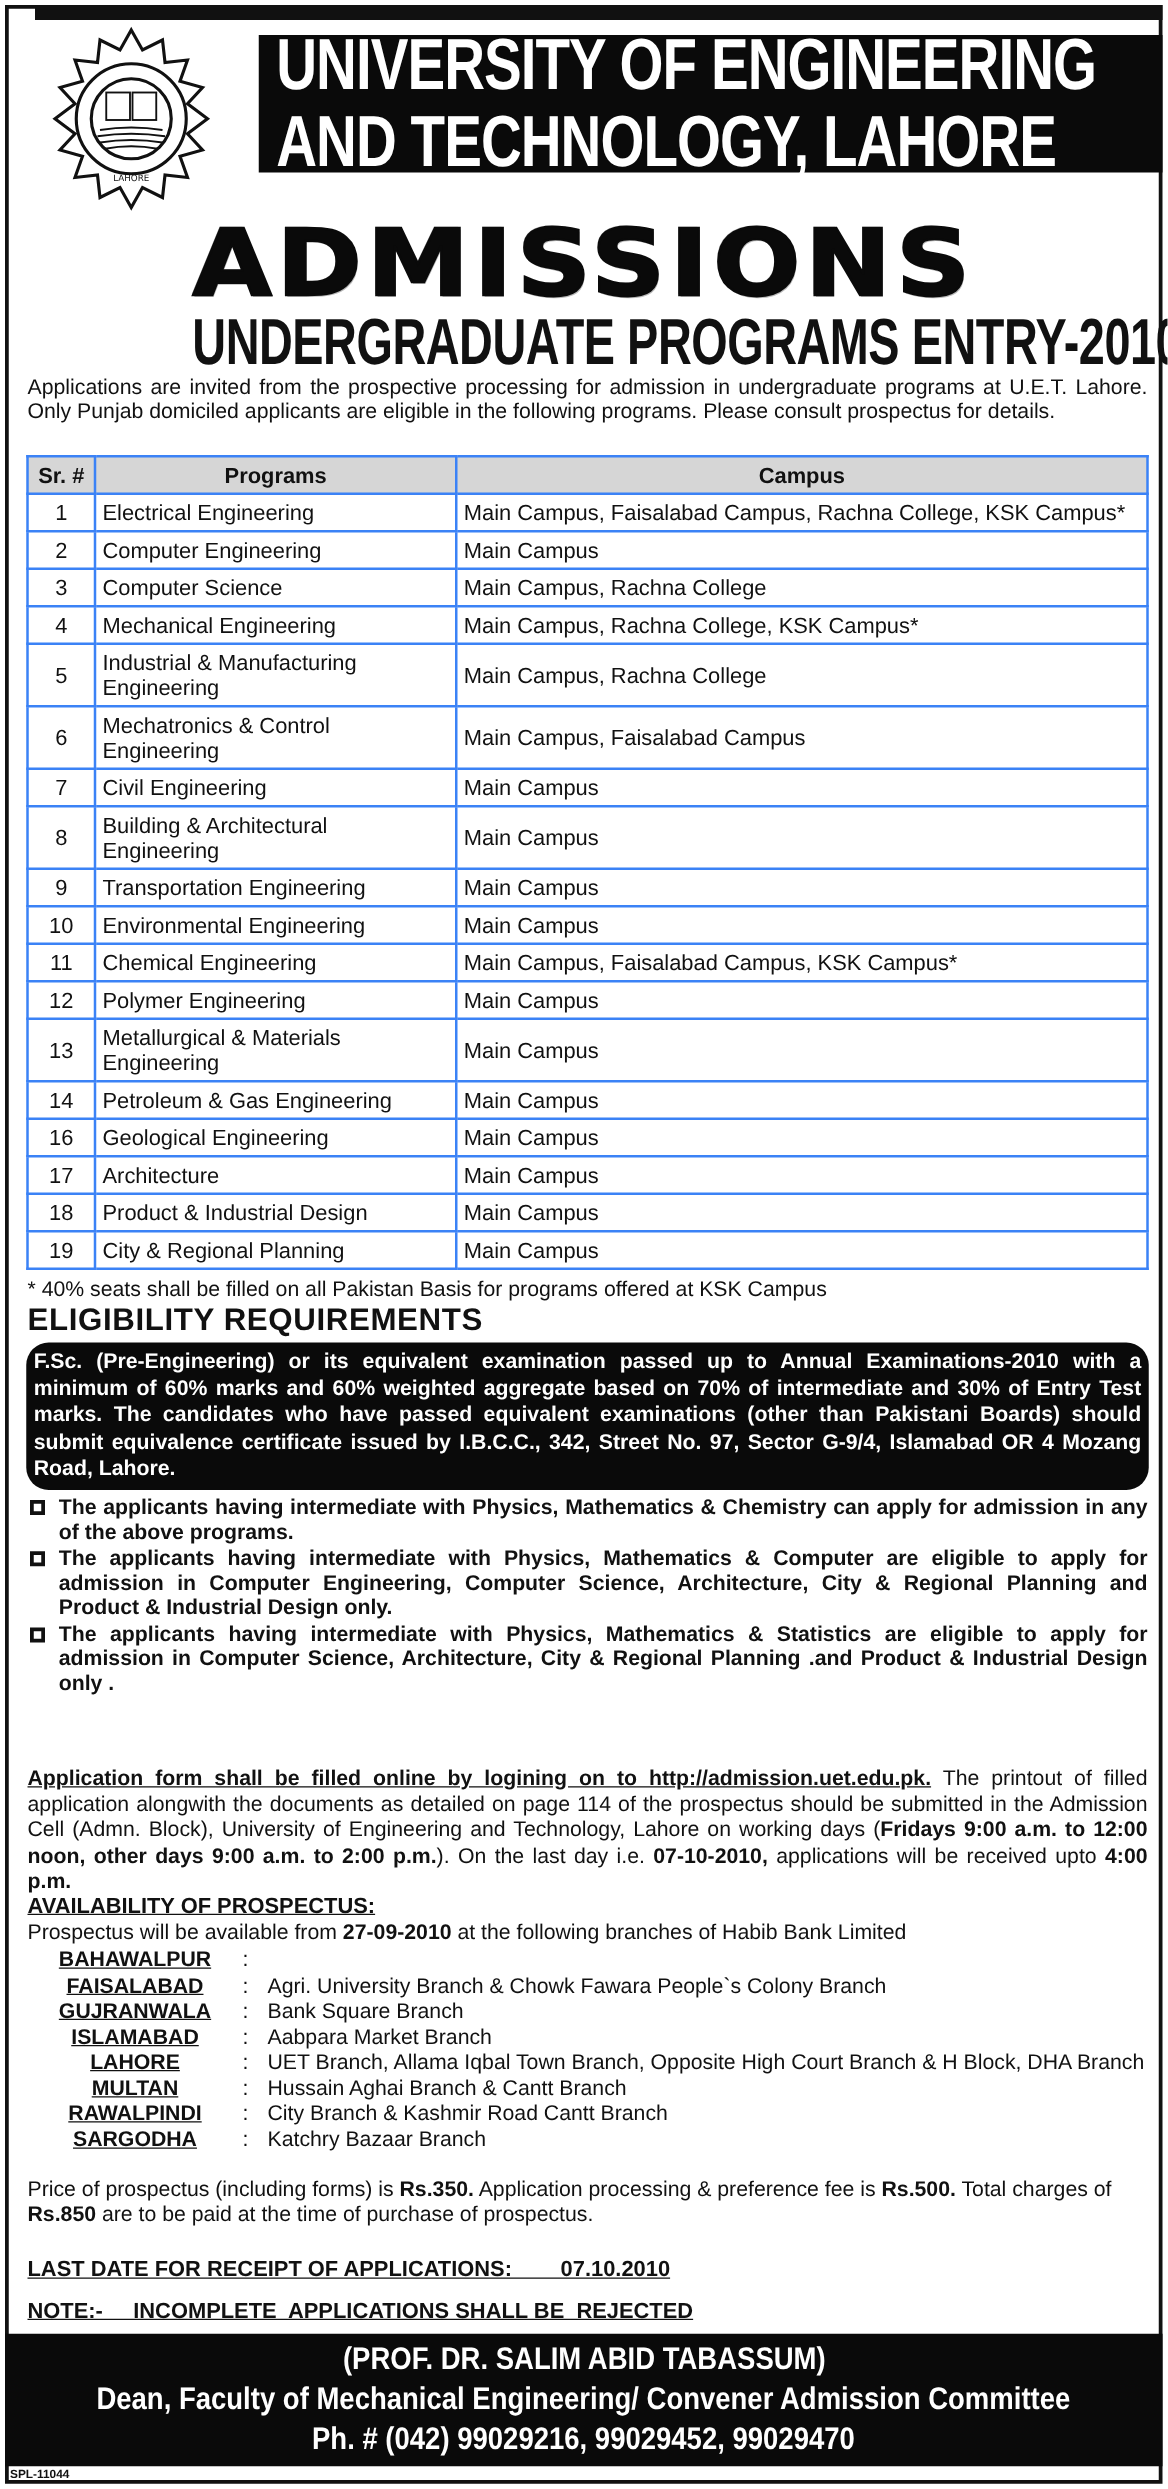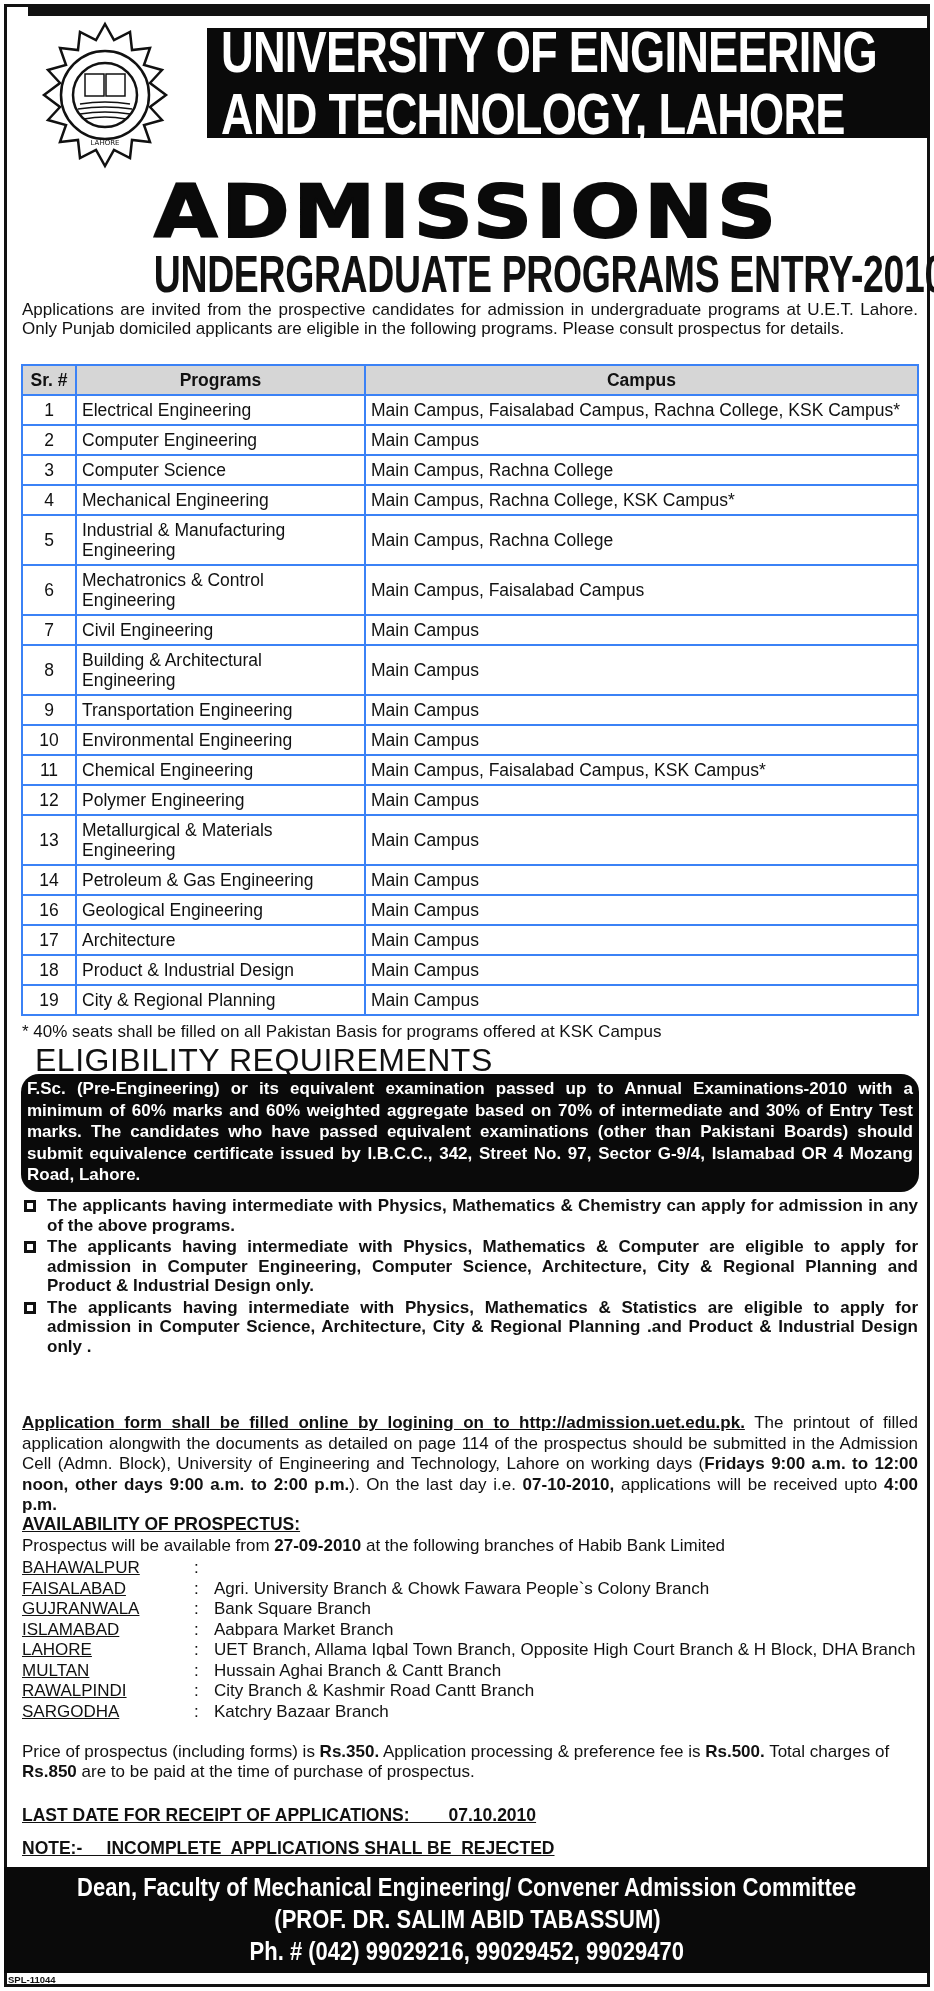--- a/index.html
+++ b/index.html
@@ -28,38 +28,38 @@
   .intro { position: absolute; left: 22px; top: 300px; width: 896px; font-size: 17px; line-height: 19px; text-align: justify; }
 
   table.programs { position: absolute; left: 21px; top: 364px; width: 898px; border-collapse: collapse; font-size: 17.5px; }
   table.programs th, table.programs td { border: 2px solid #3b82f6; padding: 4px 5px; vertical-align: middle; line-height: 20px; }
   table.programs th { background: #d6d6d6; font-weight: 700; height: 26px; text-align: center; }
   table.programs td.sr { text-align: center; width: 54px; }
   table.programs td.prog { width: 289px; margin-left: 40px; }
   table.programs tr.row td { height: 29.5px; }
 
   .footnote { position: absolute; left: 22px; top: 1022px; font-size: 17px; }
-  .elig-title { position: absolute; left: 22px; top: 1042px; font-weight: 400; font-size: 32px; letter-spacing: 0.5px; margin-left: 13px; }
+  .elig-title { position: absolute; left: 22px; top: 1042px; font-weight: 700; font-size: 25px; letter-spacing: 0.5px; }
   .elig-box { position: absolute; left: 21px; top: 1074px; width: 898px; background: #0a0a0a; color: #fff;
     font-weight: 700; font-size: 17px; line-height: 21.5px; padding: 4px 6px 6px 6px; text-align: justify; border-radius: 18px; }
 
   .bullets { position: absolute; left: 20px; top: 1196px; width: 898px; font-size: 17px; line-height: 19.5px; }
   .bullet { display: flex; margin-bottom: 2px; }
   .bullet .sq { flex: 0 0 auto; width: 12px; height: 12px; border: 3px solid #111; margin: 4px 11px 0 4px; }
   .bullet .txt { text-align: justify; flex: 1; font-weight: bold; }
 
   .apply { position: absolute; left: 22px; top: 1413px; width: 896px; font-size: 17px; line-height: 20.5px; text-align: justify; }
   .u { text-decoration: underline; }
   .b { font-weight: 700; }
 
   .prosp-title { position: absolute; left: 22px; top: 1514px; font-weight: 700; font-size: 17.5px; text-decoration: underline; }
   .prosp-intro { position: absolute; left: 22px; top: 1536px; font-size: 17px; }
   .branches { position: absolute; left: 22px; top: 1558px; width: 896px; font-size: 17px; line-height: 20.5px; }
   .branch { display: flex; }
-  .branch .city { flex: 0 0 172px; font-weight: 400; text-decoration: underline; }
+  .branch .city { flex: 0 0 172px; font-weight: 700; text-decoration: underline; text-align: center; }
   .branch .colon { flex: 0 0 20px; }
   .branch .list { flex: 1; text-align: justify; }
 
   .price { position: absolute; left: 22px; top: 1742px; width: 896px; font-size: 17px; line-height: 20px; }
   .lastdate { position: absolute; left: 22px; top: 1805px; font-weight: 700; font-size: 17.5px; text-decoration: underline; white-space: pre; }
   .note { position: absolute; left: 22px; top: 1838px; font-weight: 700; font-size: 17.5px; text-decoration: underline; white-space: pre; }
 
   .signature { position: absolute; left: 4px; top: 1867px; width: 926px; height: 106px; background: #0a0a0a; color: #fff; text-align: center;
     font-weight: 700; font-size: 25px; line-height: 32px; padding-top: 4px; }
   .signature div span { display: inline-block; transform: scaleX(0.88); }
@@ -86,21 +86,21 @@
 </svg>
 
 <div class="title-box">
   <div class="line">UNIVERSITY OF ENGINEERING</div>
   <div class="line">AND TECHNOLOGY, LAHORE</div>
 </div>
 
 <div class="admissions">ADMISSIONS</div>
 <div class="subtitle"><span>UNDERGRADUATE PROGRAMS ENTRY-2010</span></div>
 
-<p class="intro">Applications are invited from the prospective candidates for admission in undergraduate programs at U.E.T. Lahore. Only Punjab domiciled applicants are eligible in the following programs. Please consult prospectus for details.</p>
+<p class="intro">Applications are invited from the prospective processing for admission in undergraduate programs at U.E.T. Lahore. Only Punjab domiciled applicants are eligible in the following programs. Please consult prospectus for details.</p>
 
 <table class="programs">
   <thead>
     <tr>
       <th>Sr. #</th>
       <th>Programs</th>
       <th>Campus</th>
     </tr>
   </thead>
   <tbody id="program-rows">
@@ -263,17 +263,17 @@
       <span class="list">Katchry Bazaar Branch</span>
     </div>
   </div>
 
 <p class="price"><span>Price of prospectus (including forms) is </span><span class="b">Rs.350.</span><span> Application processing &amp; preference fee is </span><span class="b">Rs.500.</span><span> Total charges of </span><span class="b">Rs.850</span><span> are to be paid at the time of purchase of prospectus.</span></p>
 
 <div class="lastdate">LAST DATE FOR RECEIPT OF APPLICATIONS:        07.10.2010</div>
 <div class="note">NOTE:-     INCOMPLETE  APPLICATIONS SHALL BE  REJECTED</div>
 
 <div class="signature">
+  <div><span>(PROF. DR. SALIM ABID TABASSUM)</span></div>
   <div><span>Dean, Faculty of Mechanical Engineering/ Convener Admission Committee</span></div>
-  <div><span>(PROF. DR. SALIM ABID TABASSUM)</span></div>
   <div><span>Ph. # (042) 99029216, 99029452, 99029470</span></div>
 </div>
 <div class="spl">SPL-11044</div>
 
 </body></html>

